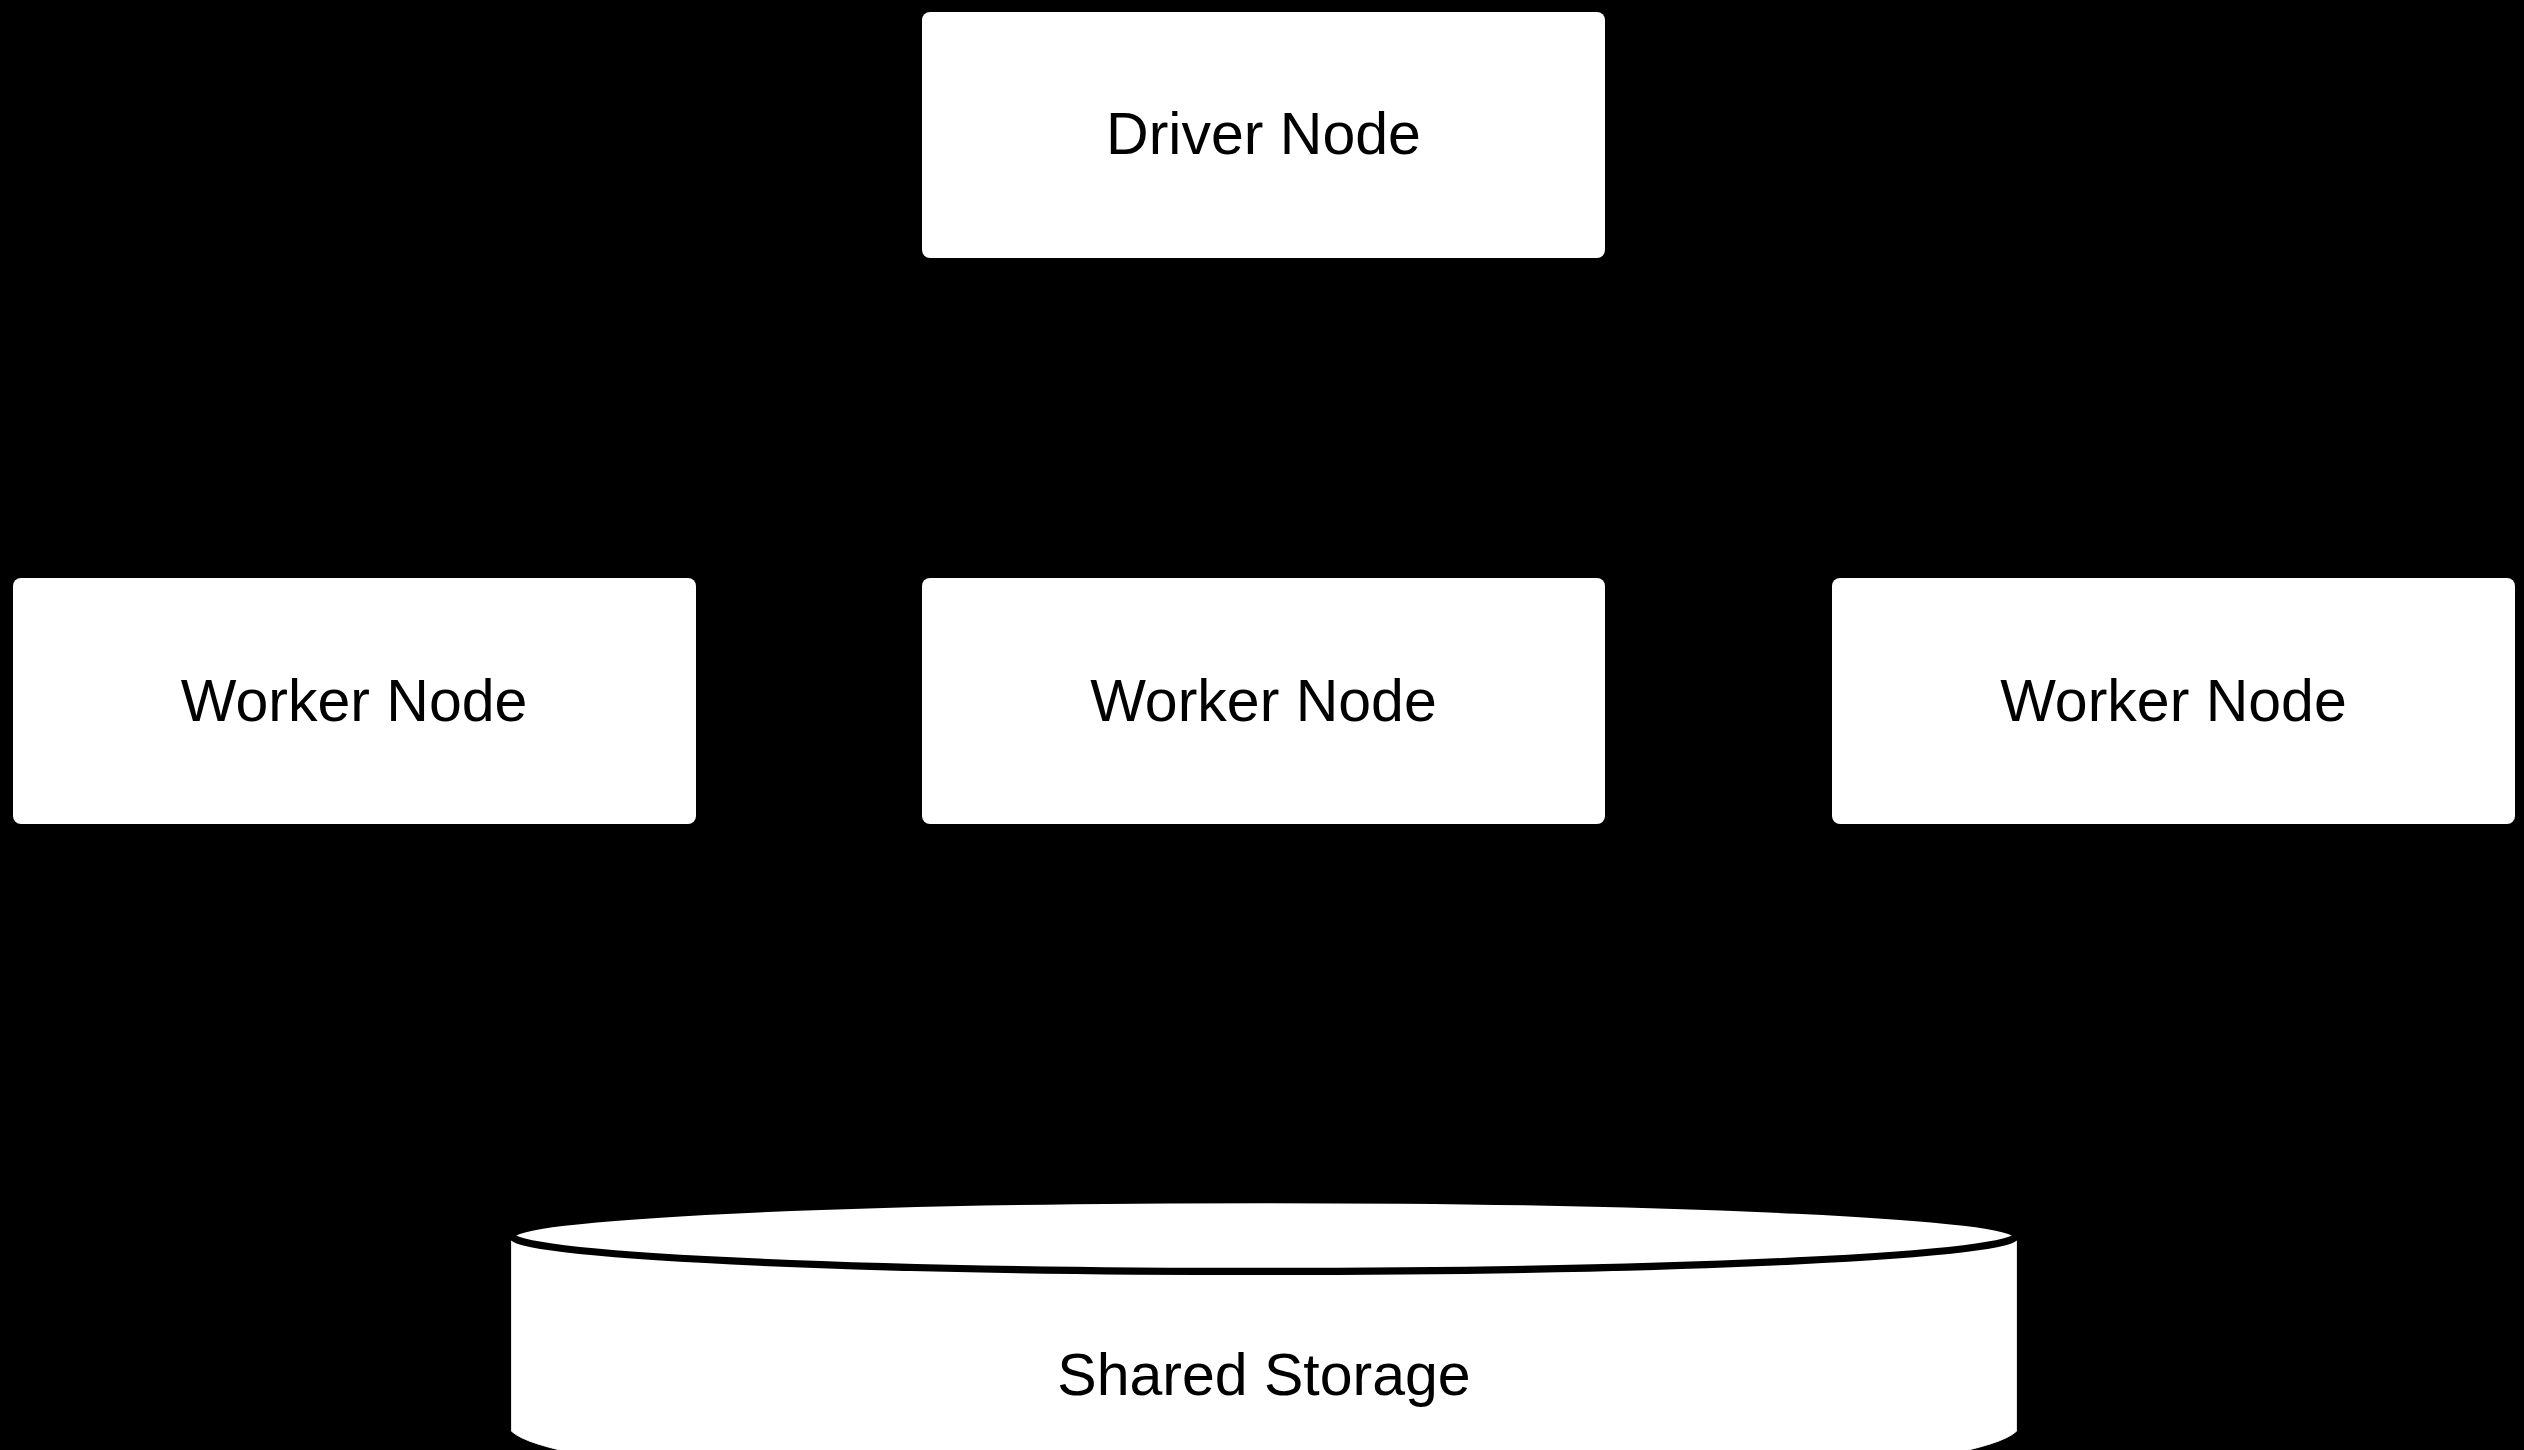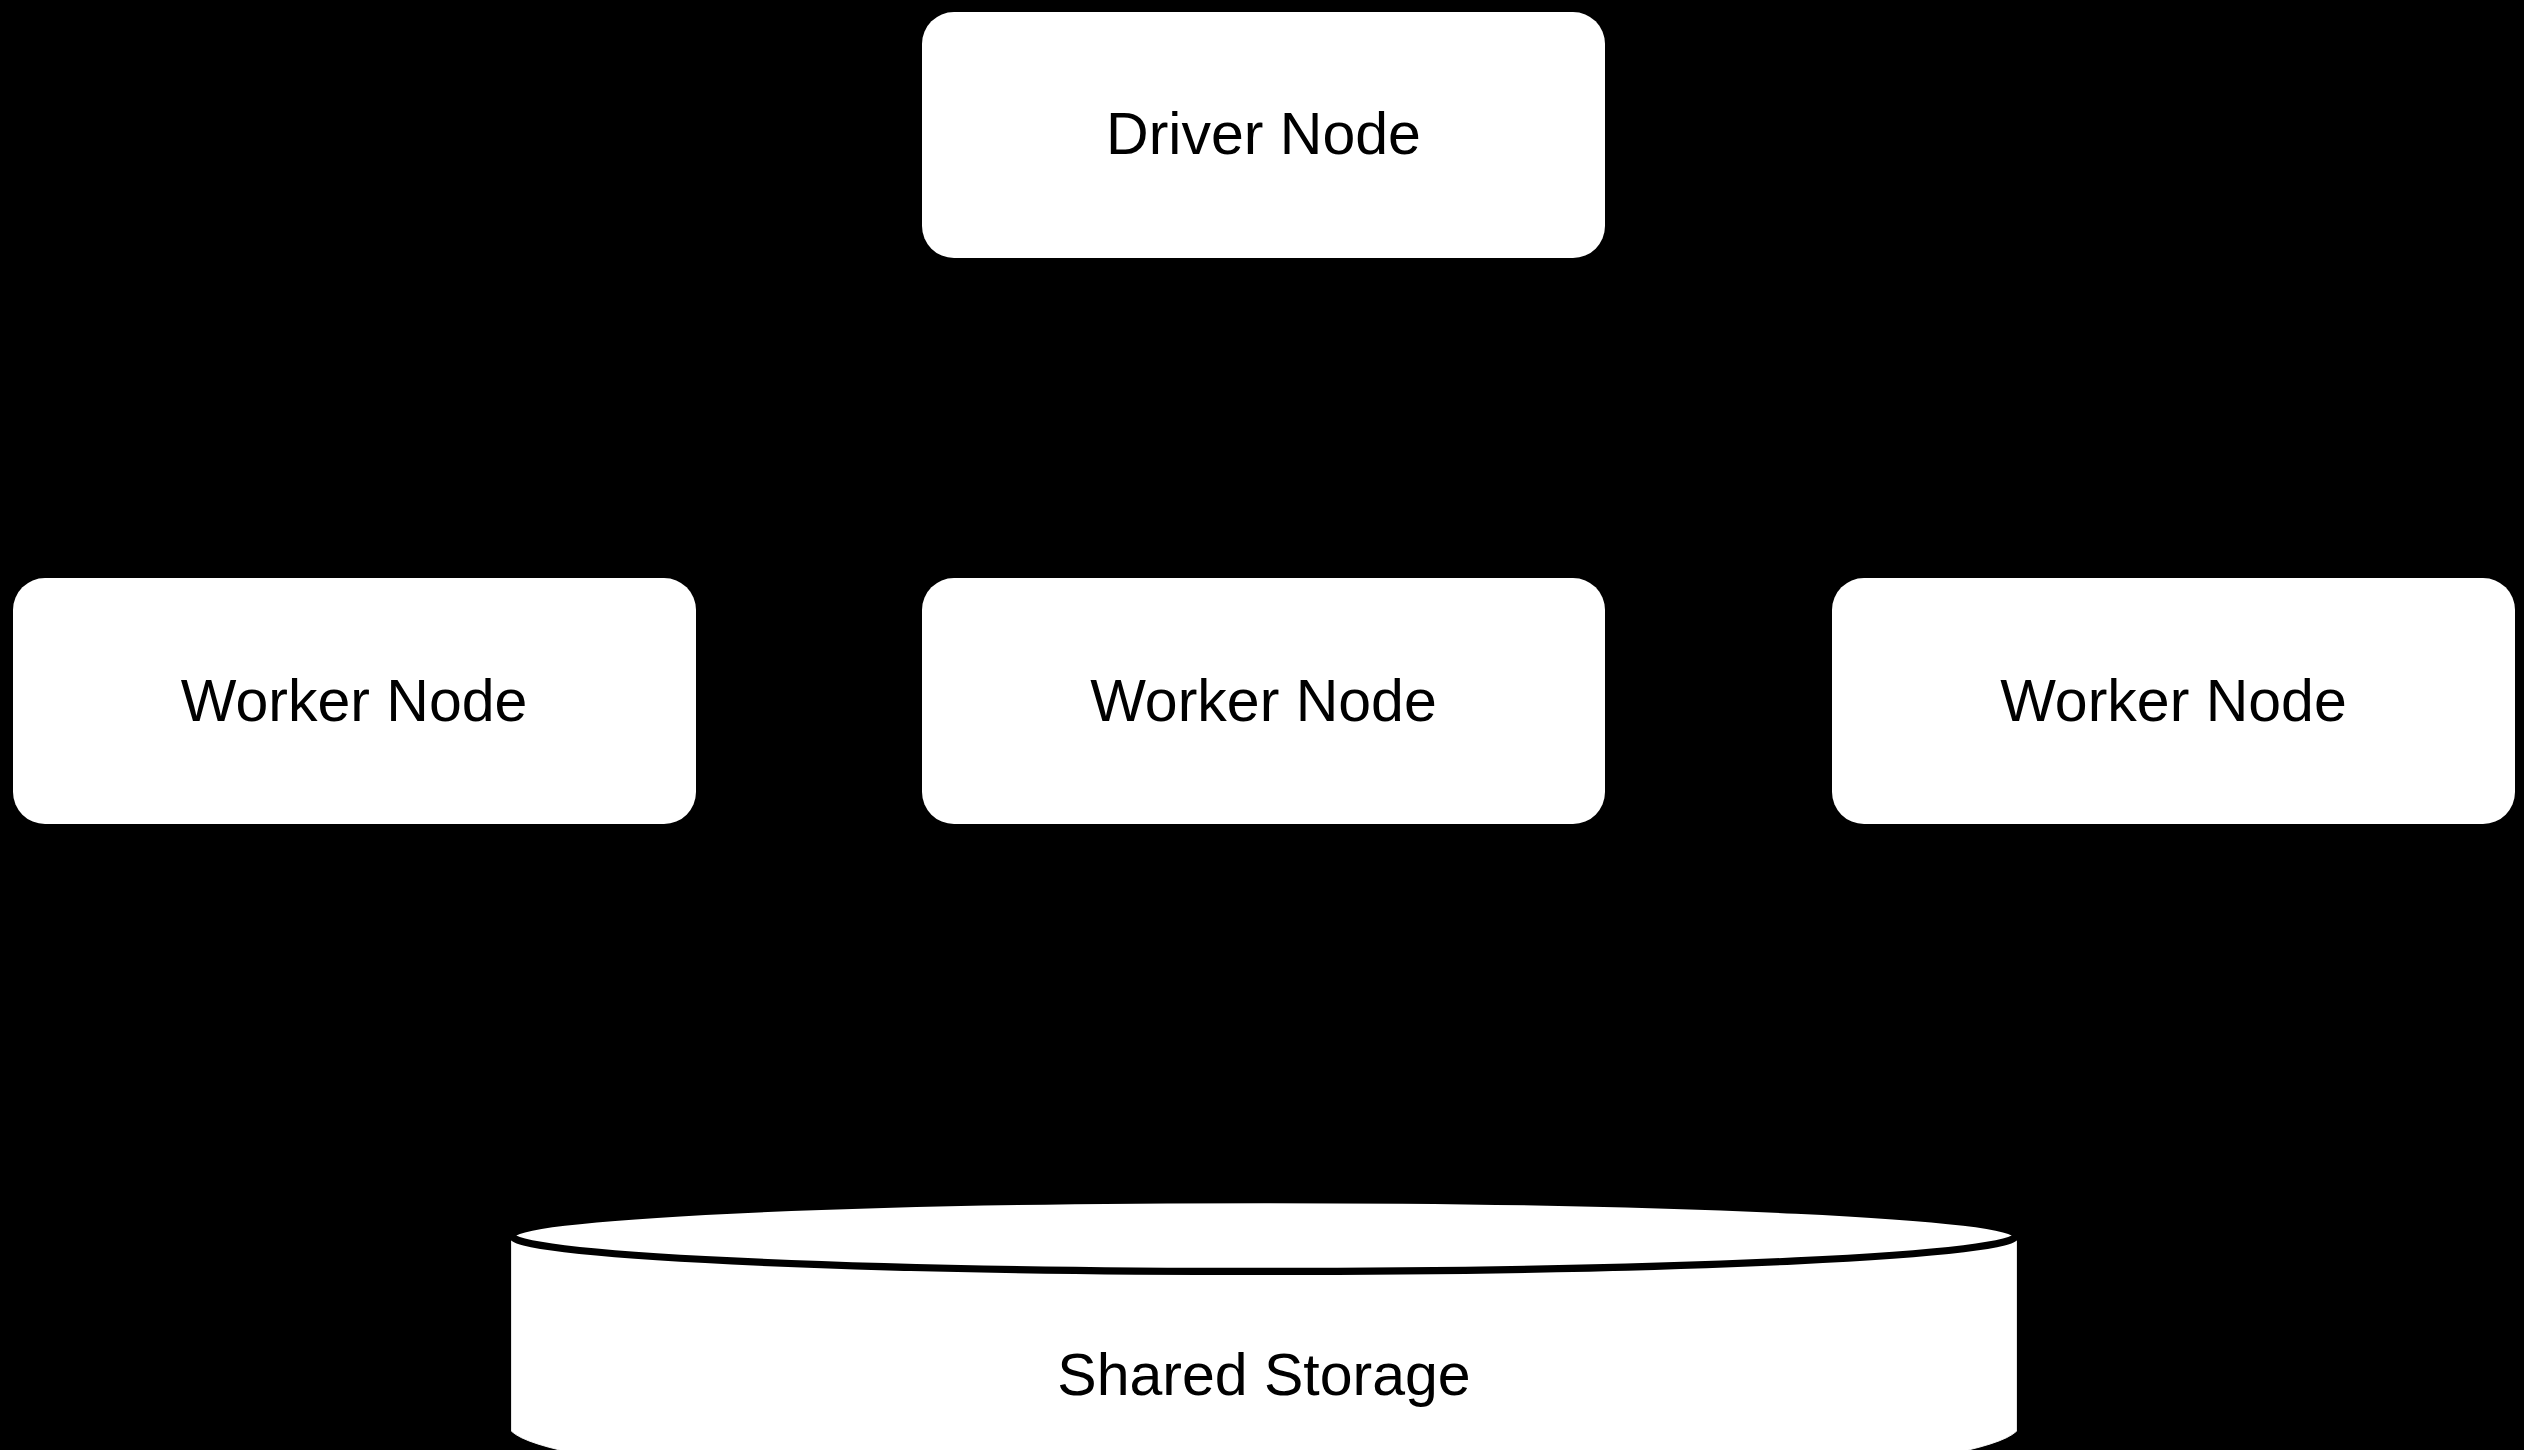--- a/index.html
+++ b/index.html
@@ -11,21 +11,21 @@
     position: relative;
     width: 2525px;
     height: 1450px;
     background: #000000;
     overflow: hidden;
     font-family: "Liberation Sans", sans-serif;
   }
   .node-box {
     position: absolute;
     background: #ffffff;
-    border-radius: 32px;
+    border-radius: 8px;
     display: flex;
     align-items: center;
     justify-content: center;
     box-sizing: border-box;
   }
   .node-label {
     color: #000000;
     font-size: 59px;
     line-height: 1;
     font-weight: 400;

